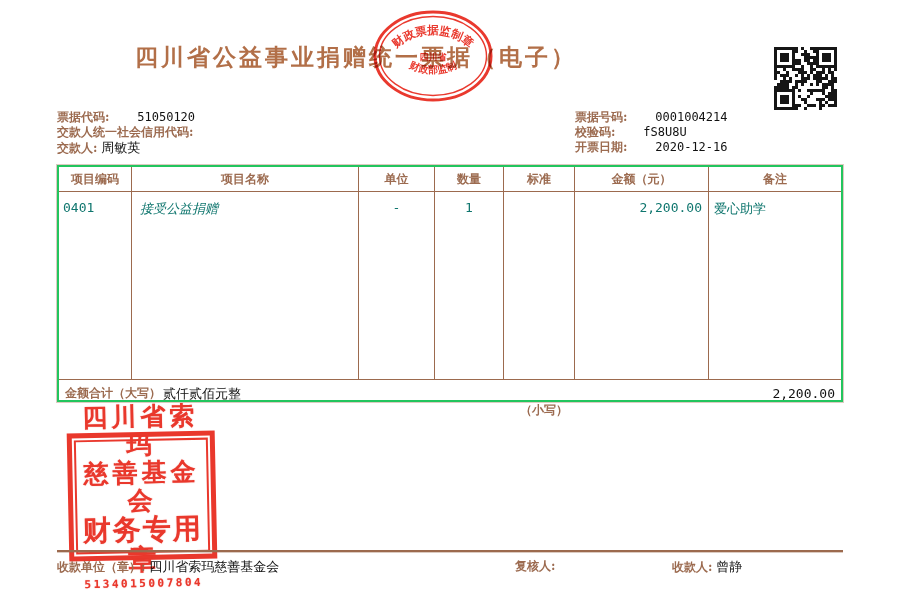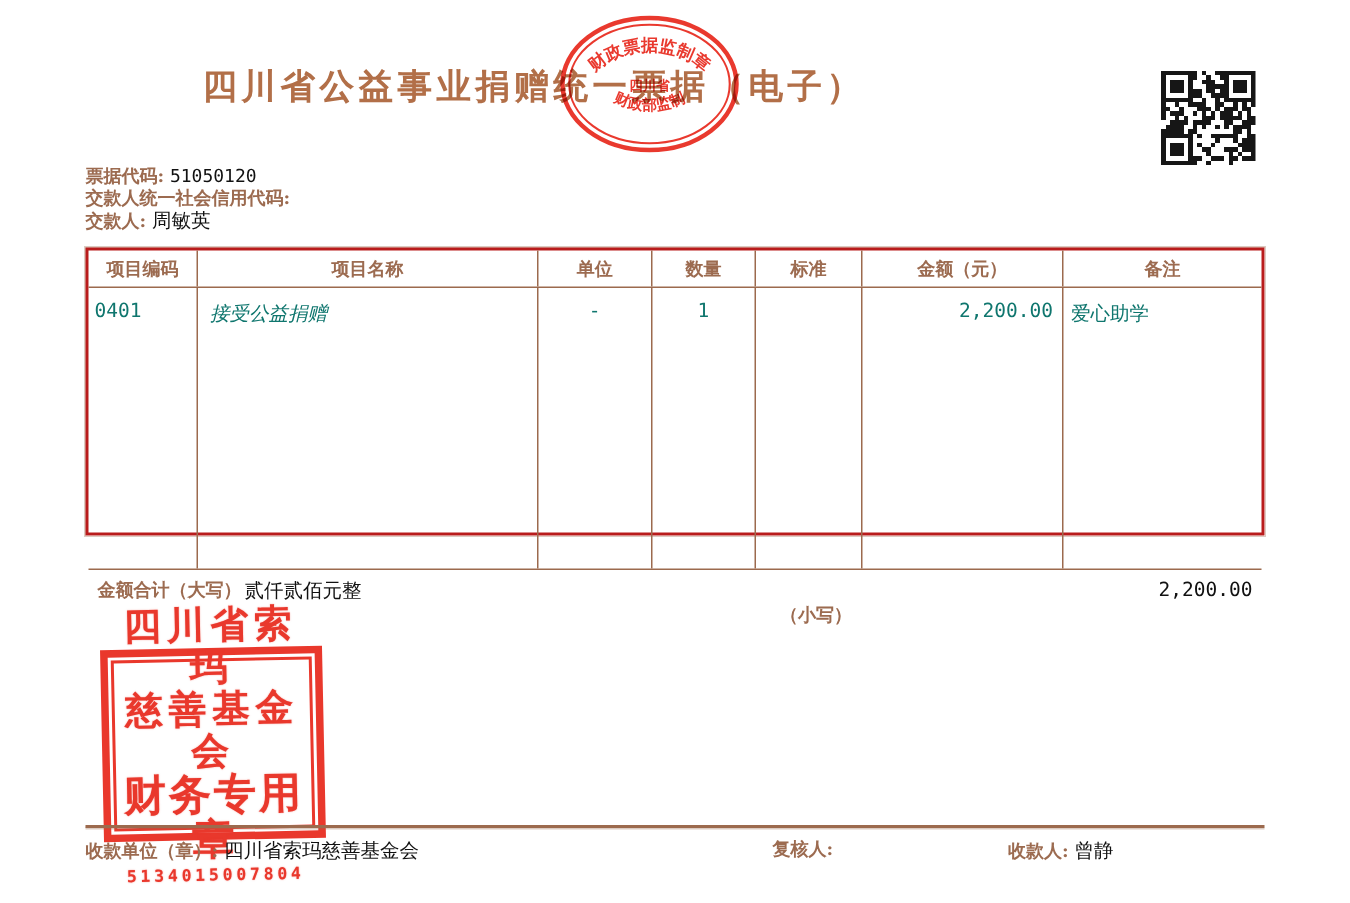--- a/index.html
+++ b/index.html
@@ -22,26 +22,26 @@
   
   .qr { position:absolute; left:774px; top:47px; width:63px; height:63px; }
   
   .hdr { position:absolute; top:110px; font-size:12px; line-height:15px; }
   .hdr-left  { left:57px; }
   .hdr-right { left:575px; }
   .lbl {
     color:#9c6b50; font-weight:bold;
     font-family:"DejaVu Serif","Liberation Serif",serif;
   }
-  .val { color:#111; font-family:"DejaVu Sans Mono","Liberation Mono",monospace; }
+  .val { color:#111; font-family:"DejaVu Sans Mono","Liberation Mono",monospace;margin-left:24px; }
   .val-cn { color:#111; font-family:"DejaVu Sans","Liberation Sans",sans-serif; font-size:13px; }
   
   .tbl {
-    position:absolute; left:57px; top:165px; width:786px; height:192px;
-    border:2px solid #b91c1c; box-shadow:0 0 0 1px rgba(156,106,78,.35);
+    position:absolute; left:57px; top:165px; width:786px; height:237px;
+    border:2px solid #22c55e; box-shadow:0 0 0 1px rgba(156,106,78,.35);
   }
   .tbl-head { display:flex; height:25px; border-bottom:1px solid #9c6a4e; }
   .tbl-body { display:flex; height:187px; }
   .th, .td { border-right:1px solid #9c6a4e; overflow:hidden; }
   .th:last-child, .td:last-child { border-right:none; }
   .th {
     display:flex; align-items:center; justify-content:center;
     color:#9c6b50; font-weight:bold; font-size:12px;
     font-family:"DejaVu Serif","Liberation Serif",serif;
   }
@@ -375,20 +375,34 @@
     <div>
       <span class="lbl">交款人统一社会信用代码:</span>
       <span class="val"></span>
     </div>
     <div>
       <span class="lbl">交款人:</span>
       <span class="val-cn">周敏英</span>
     </div>
   </div>
 
+  <div class="hdr hdr-right">
+    <div>
+      <span class="lbl">票据号码:</span>
+      <span class="val">0001004214</span>
+    </div>
+    <div>
+      <span class="lbl">校验码:</span>
+      <span class="val">fS8U8U</span>
+    </div>
+    <div>
+      <span class="lbl">开票日期:</span>
+      <span class="val">2020-12-16</span>
+    </div>
+  </div>
 
   <div class="tbl">
     <div class="tbl-head">
       <div class="th c0">项目编码</div>
       <div class="th c1">项目名称</div>
       <div class="th c2">单位</div>
       <div class="th c3">数量</div>
       <div class="th c4">标准</div>
       <div class="th c5">金额（元）</div>
       <div class="th c6">备注</div>

